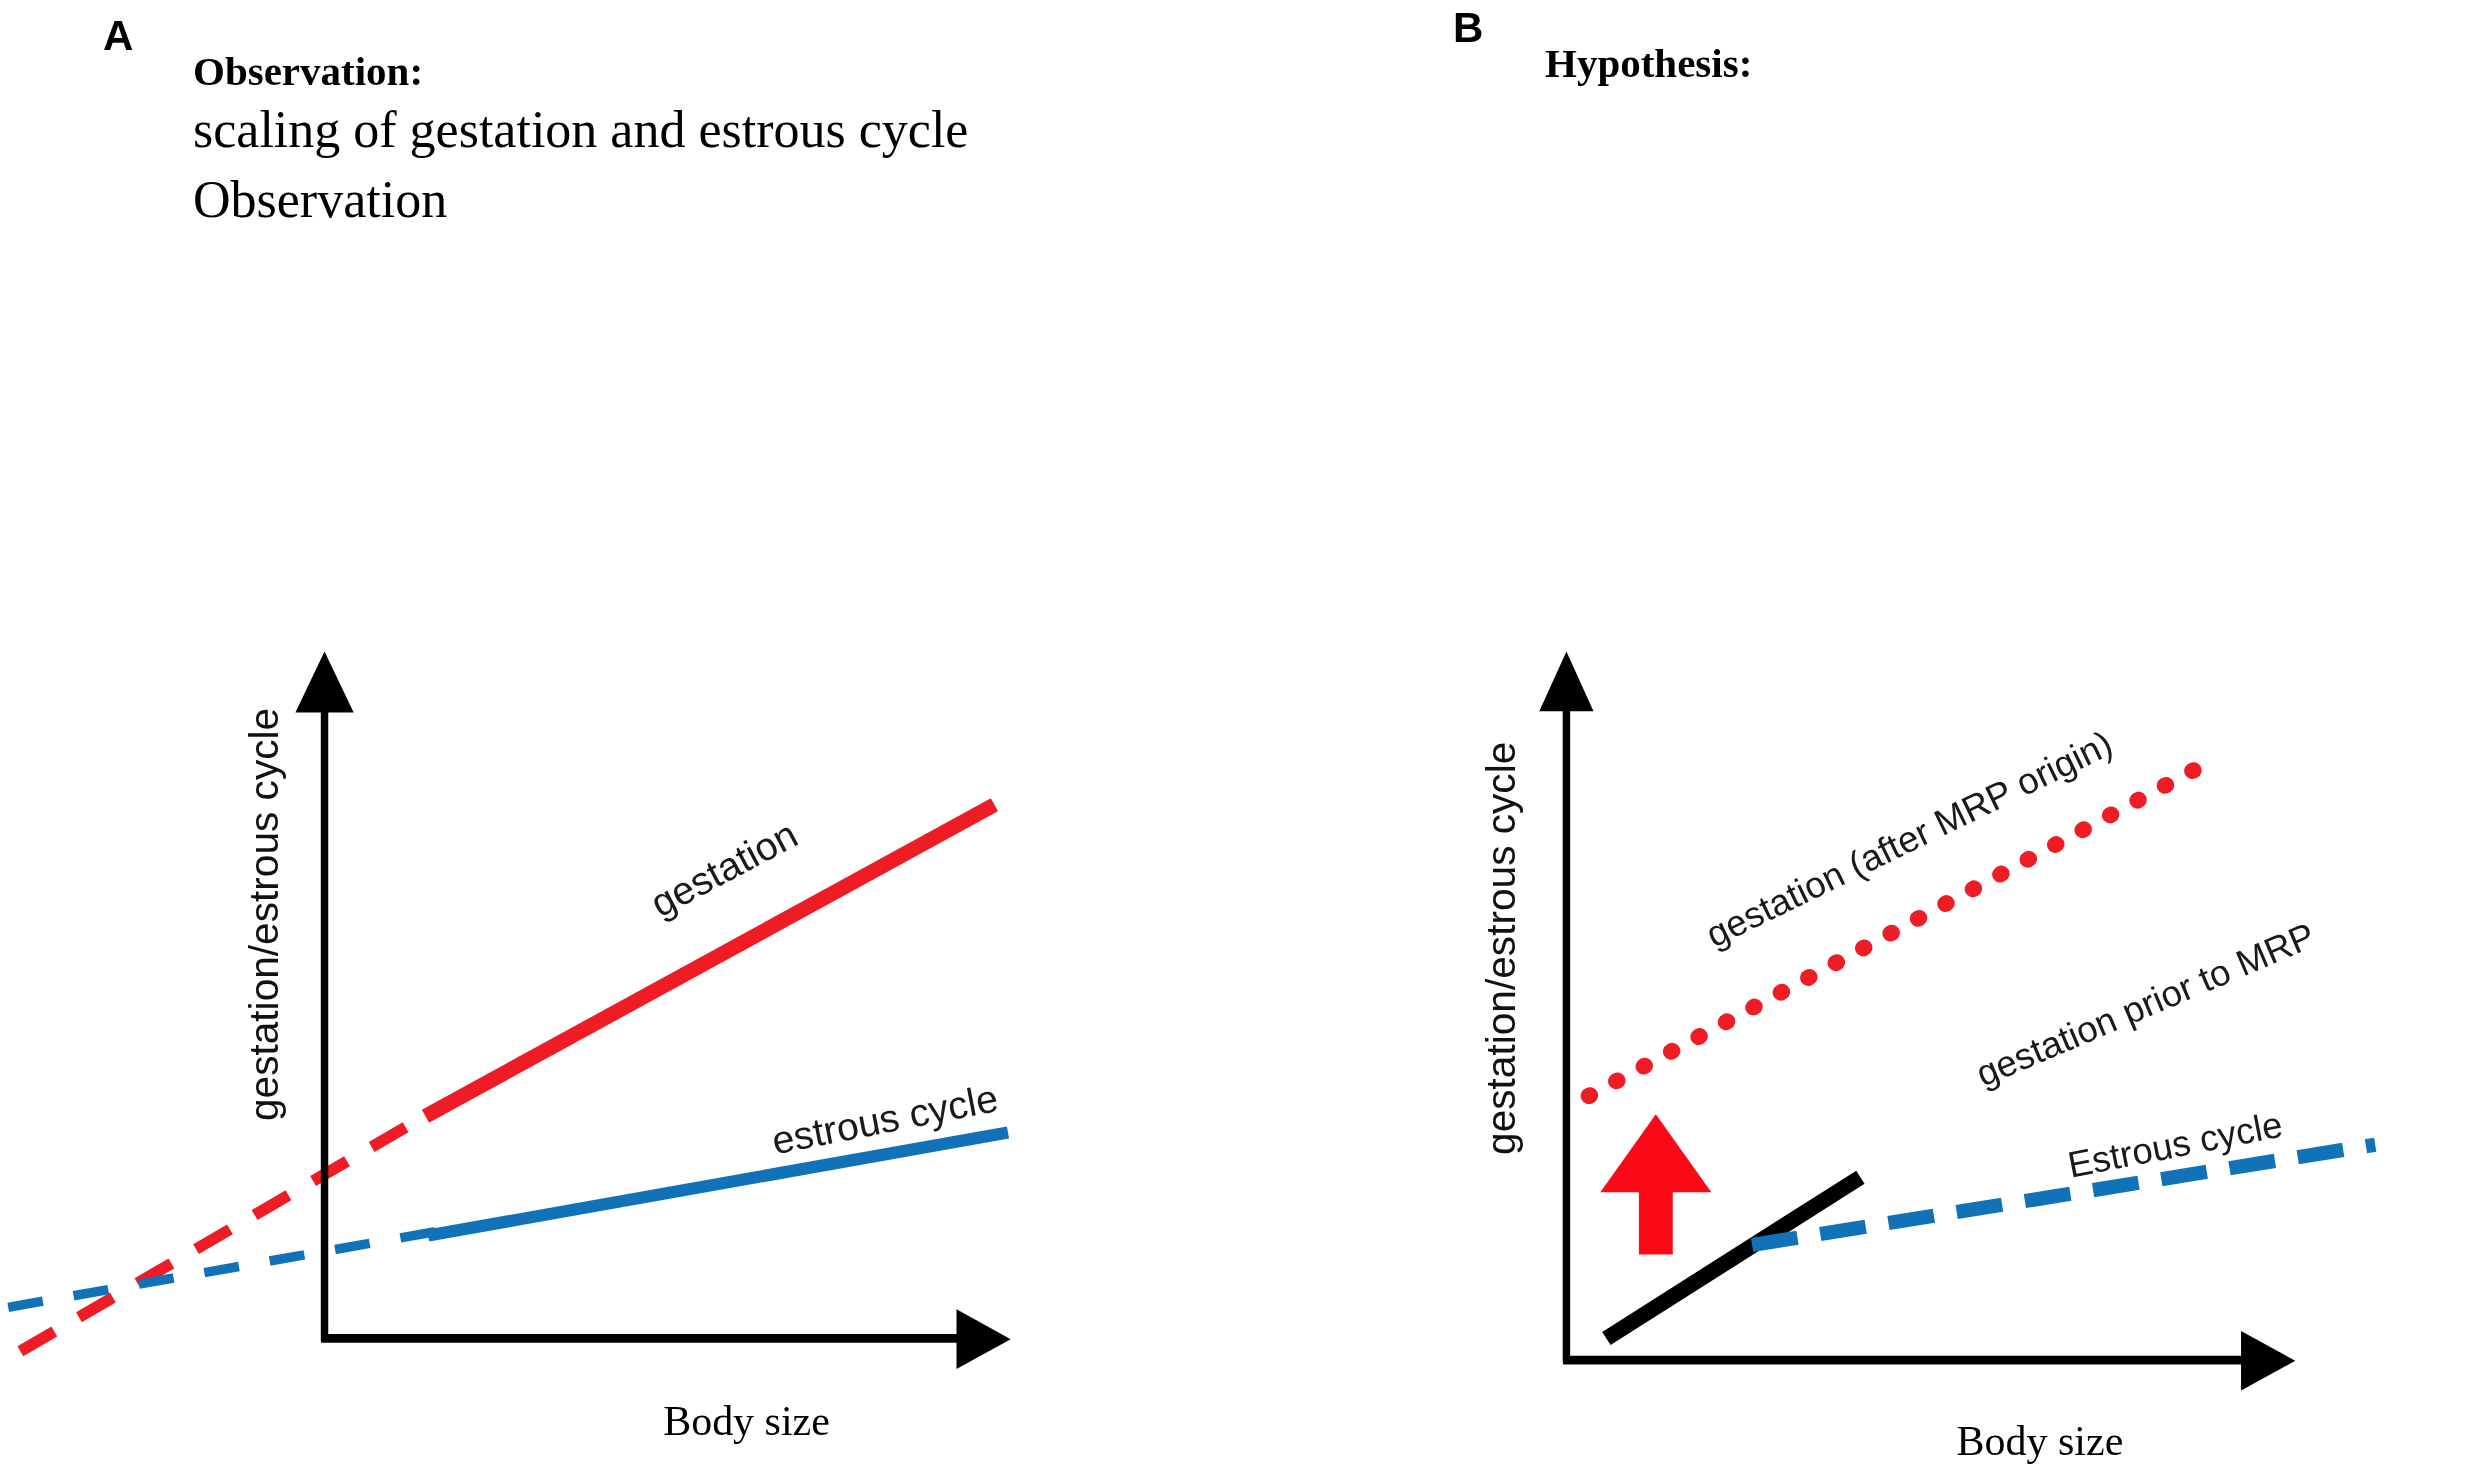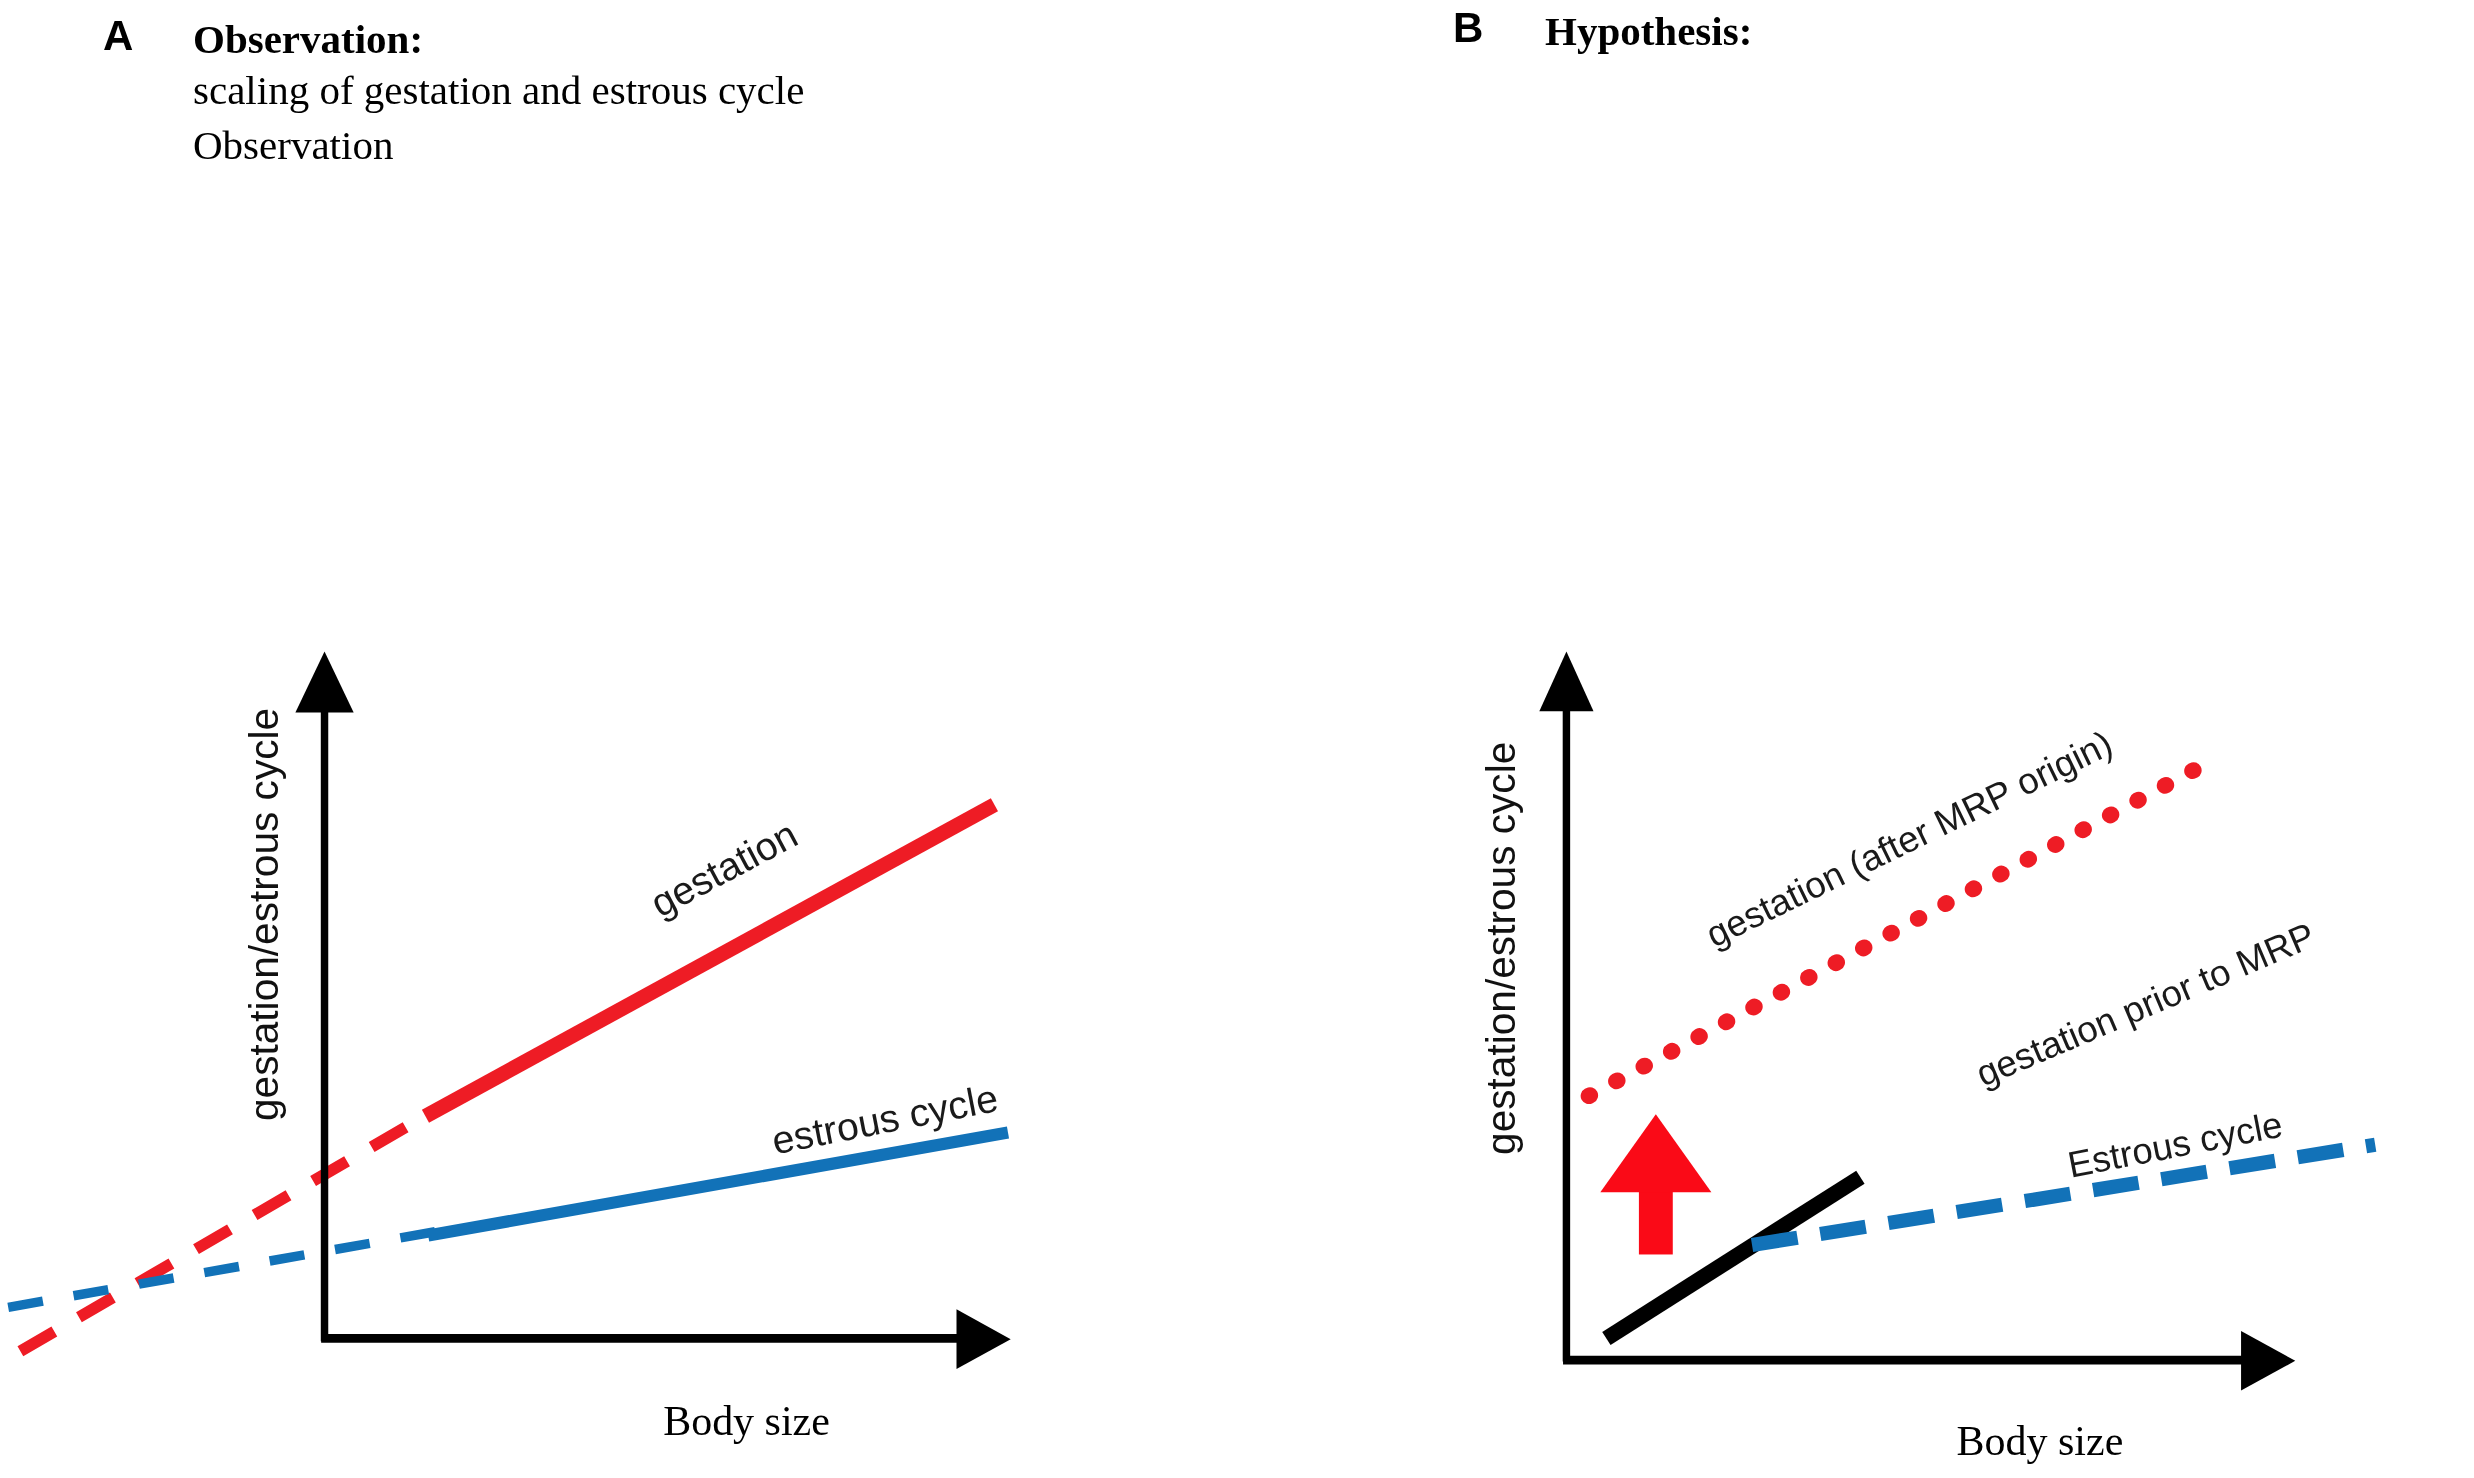--- a/index.html
+++ b/index.html
@@ -15,23 +15,23 @@
     font-family:"Liberation Sans",sans-serif;
     font-weight:bold;
     font-size:42px;
     color:#000;
     line-height:1;
     letter-spacing:-0.7px;
   }
   #letter-a{left:103px;top:15px;}
   #letter-b{left:1453px;top:6.8px;}
 
-  .head-block{position:absolute;font-family:"Liberation Serif",serif;color:#000;}
+  .head-block{position:absolute;font-family:"Liberation Serif",serif;color:#000;margin-top:32px;}
   .head-title{font-weight:bold;font-size:41px;line-height:1.18;}
-  .head-body{font-weight:normal;font-size:41px;line-height:1.33;}
+  .head-body{font-weight:normal;font-size:52px;line-height:1.33;}
 
   #head-a{left:193px;top:15px;width:1016px;}
   #head-b{left:1562px;top:6.8px;width:908px;}
 
   svg.plot{position:absolute;left:0;top:0;overflow:visible;}
 
   .axis-label-x{
     font-family:"Liberation Serif",serif;
     font-size:62px;
     fill:#000;

